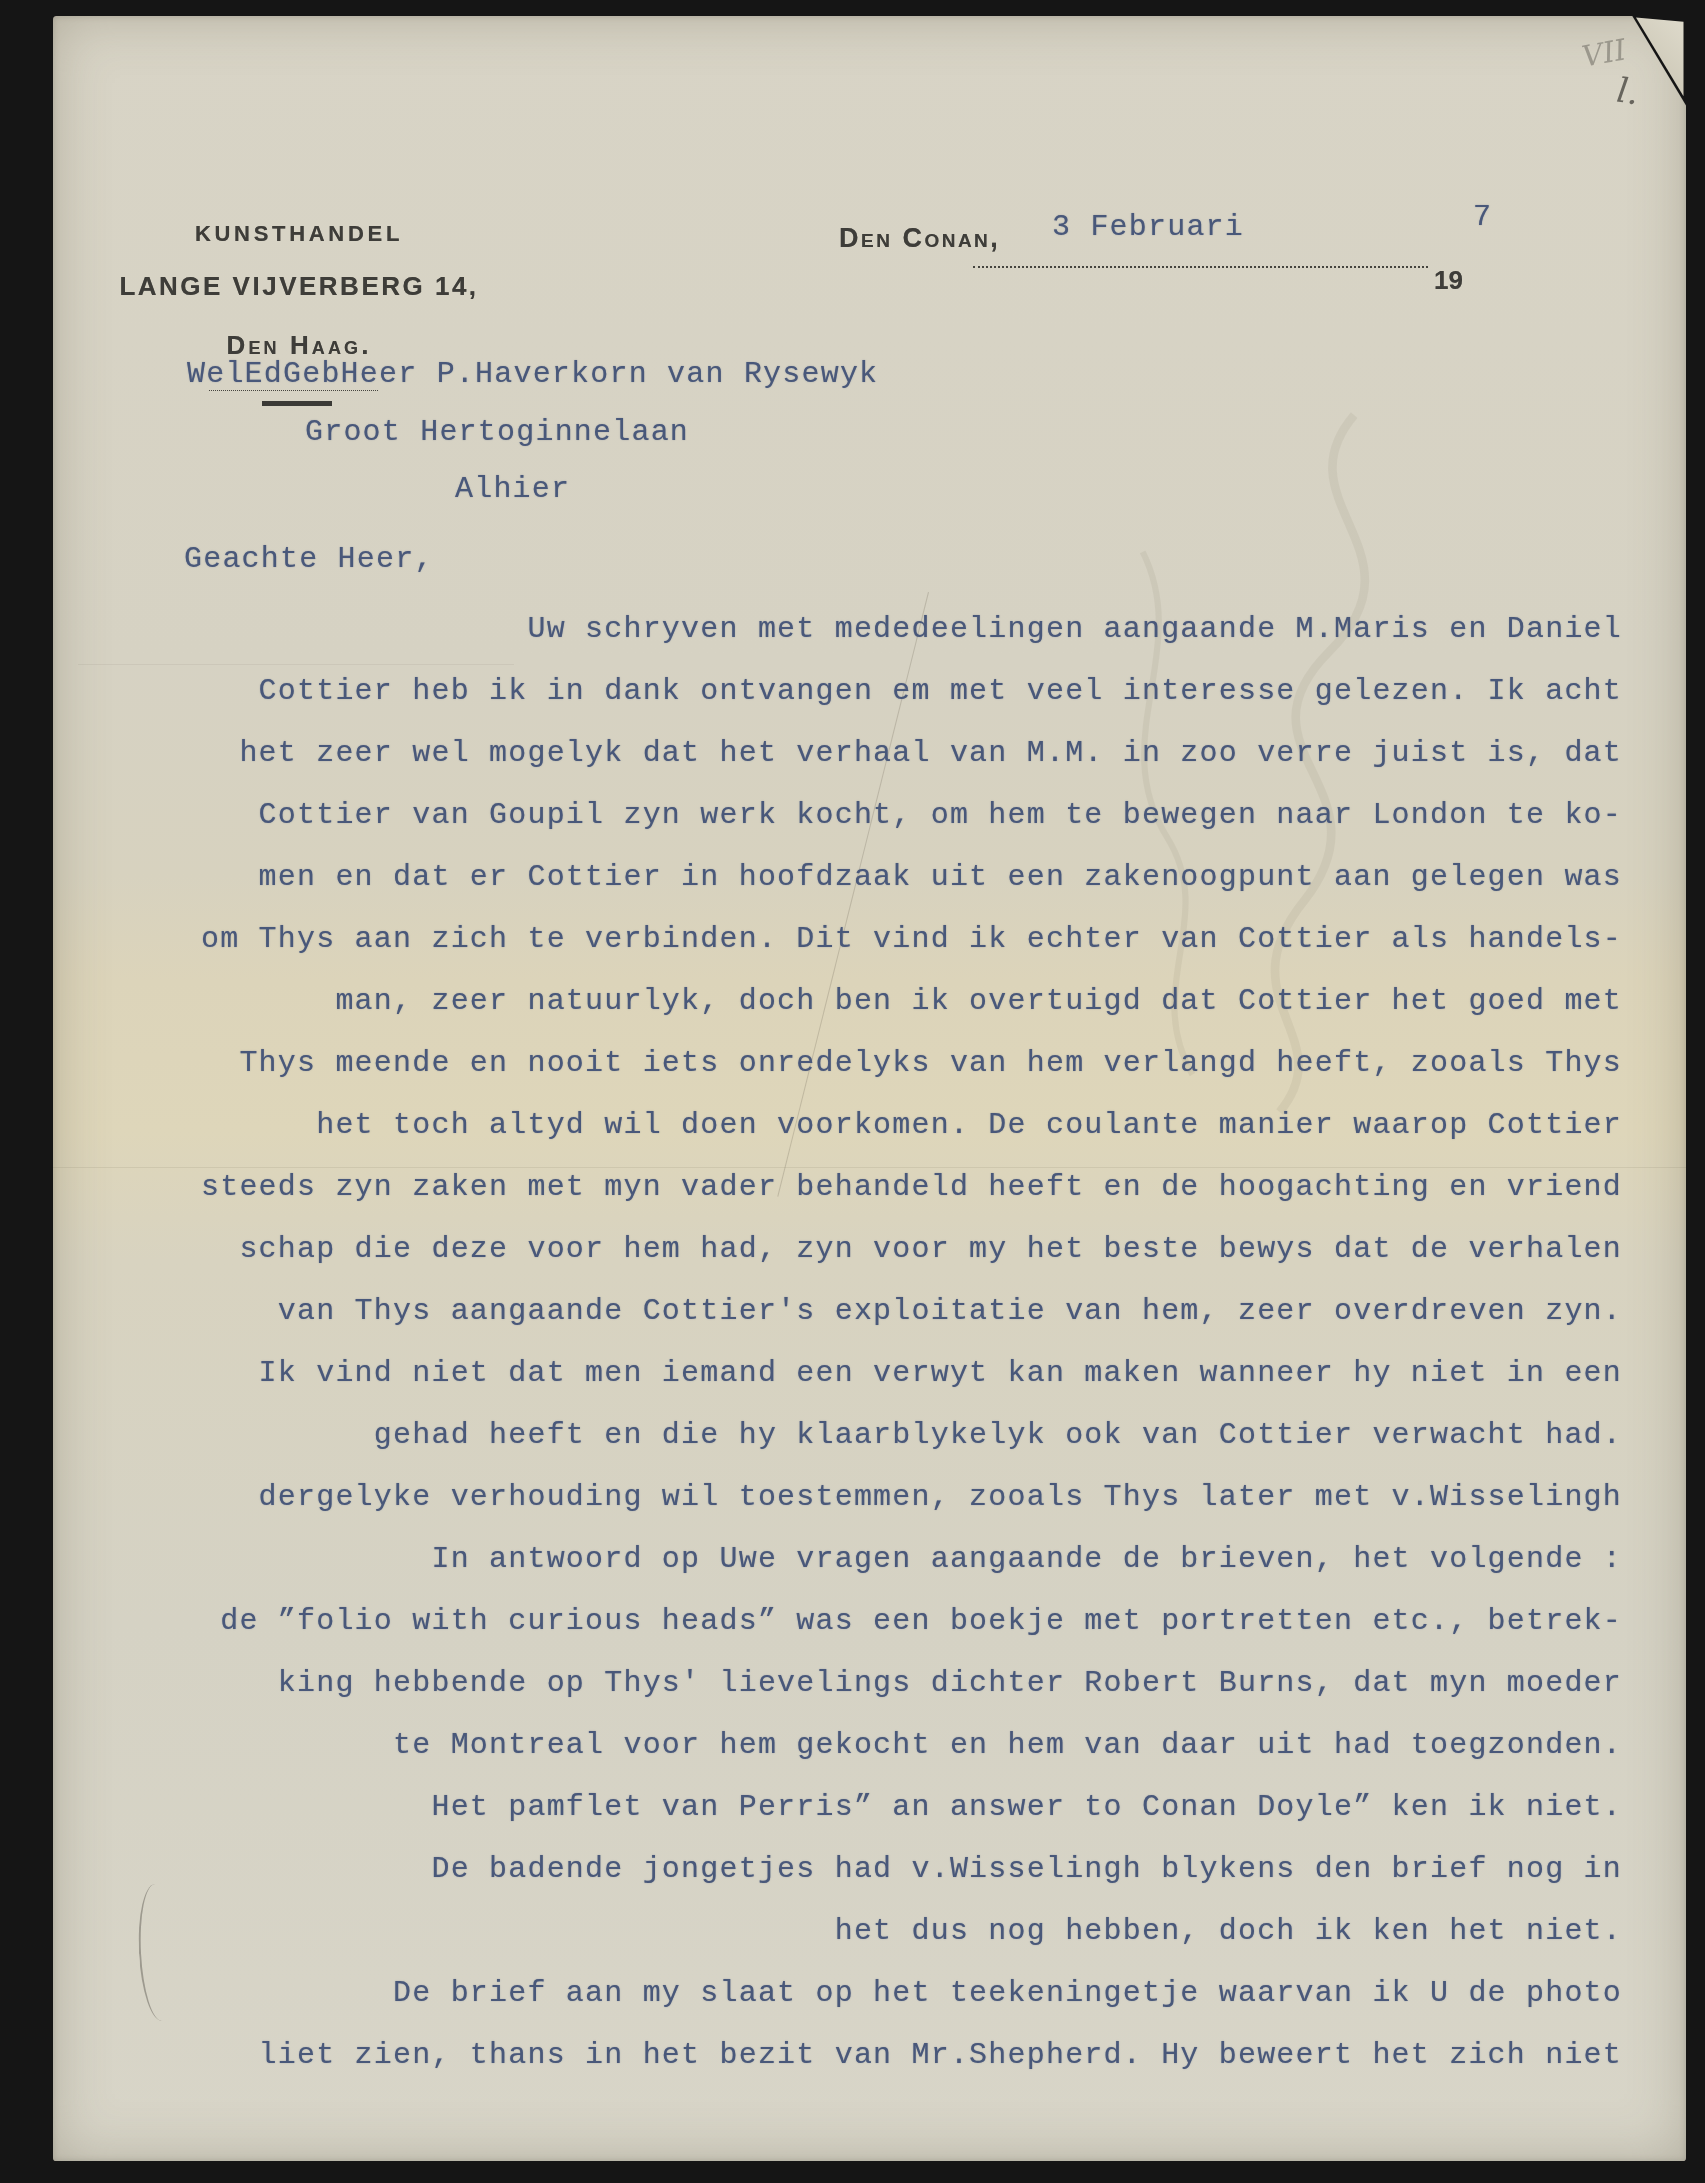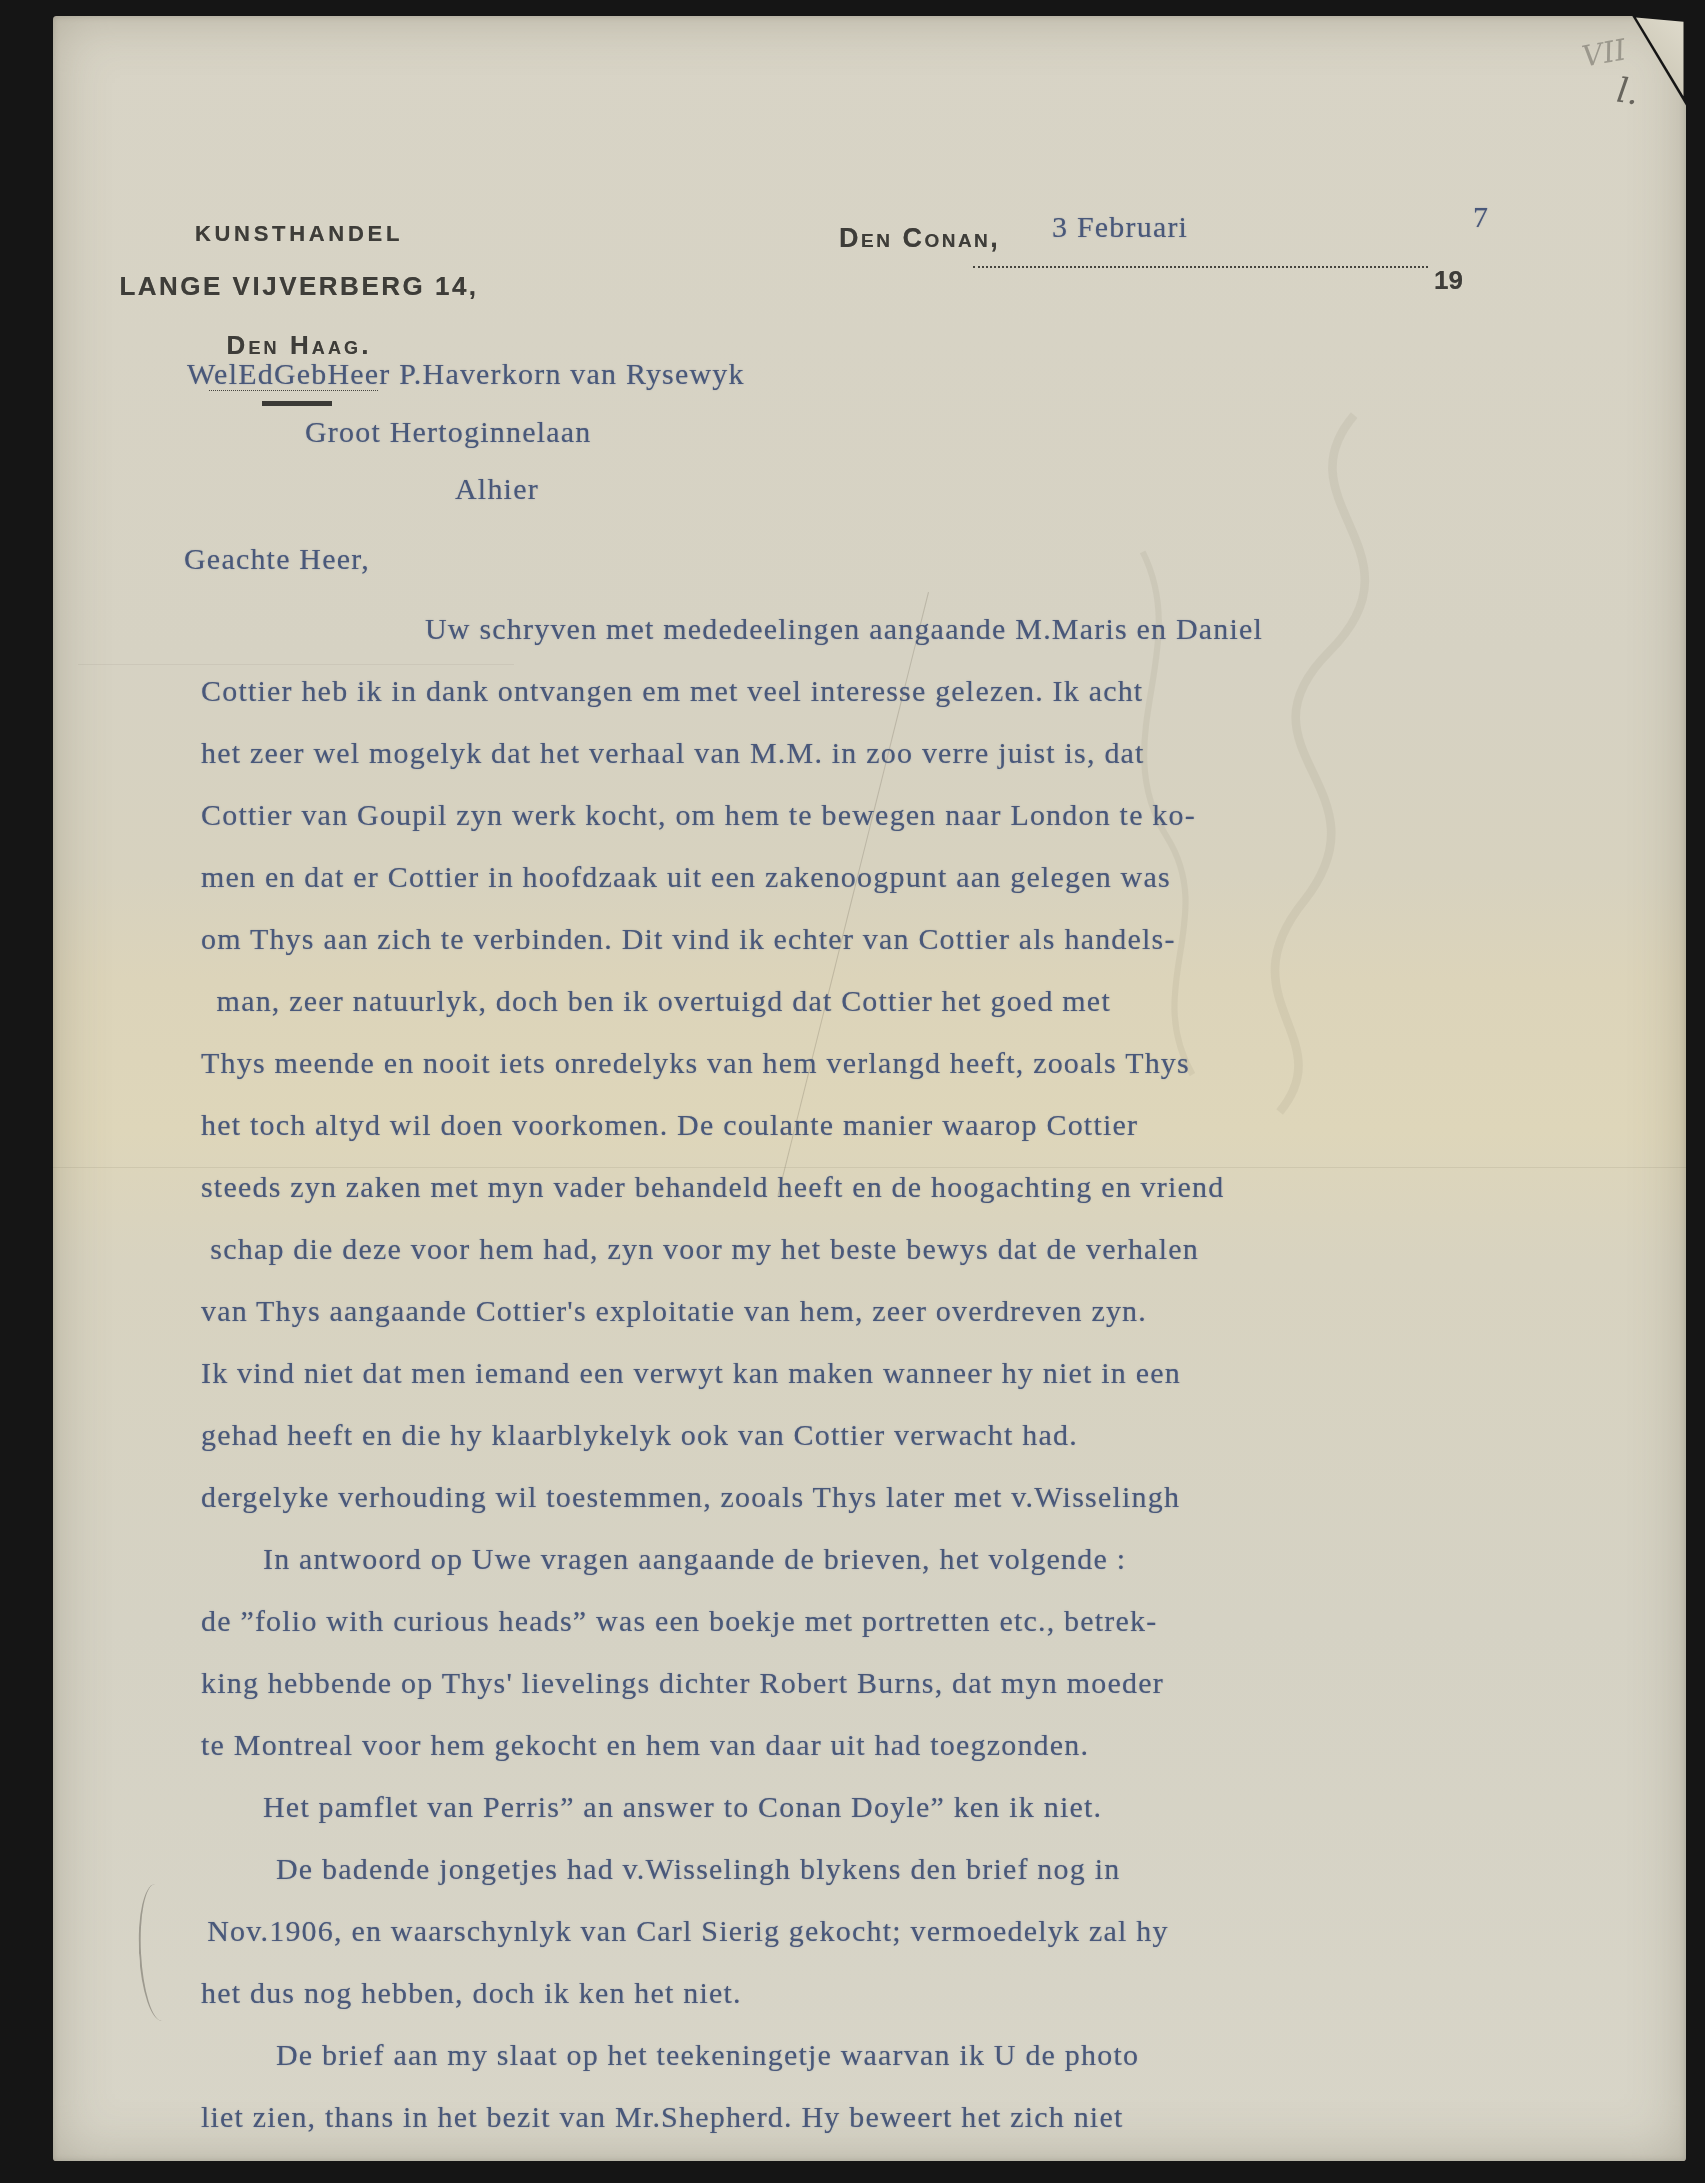--- a/index.html
+++ b/index.html
@@ -44,24 +44,25 @@
               border-top:1.9px dotted #46453f;}
   .lh-bar    {position:absolute;top:385px;left:209px;width:70px;height:5.6px;background:#3b3a36;}
   
   .dl-place{position:absolute;left:786px;top:207px;font-size:27px;letter-spacing:2.5px;
             font-variant:small-caps;}
   .dl-dots {position:absolute;left:920px;top:205px;width:455px;height:45px;
             border-bottom:2.5px dotted #45443e;}
   .dl-year {position:absolute;left:1381px;top:213px;font-size:26px;margin-top:36px;}
   
   .typed{
-    font-family:Liberation Serif, serif;
+    font-family:Liberation Mono, monospace;
     font-size:30px;color:#49587a;letter-spacing:1.2px;
     text-shadow:0 0 1.2px rgba(73,88,122,.55);
     white-space:nowrap;
+    text-align:right;
   }
   .soft{filter:blur(0.2px);}
   .dl-date {position:absolute;left:999px;top:194px;}
   .dl-year2{position:absolute;left:1420px;top:184px;}
   .rc1{position:absolute;left:134px;top:341px;}
   .rc2{position:absolute;left:252px;top:399px;}
   .rc3{position:absolute;left:402px;top:456px;}
   .sal{position:absolute;left:131px;top:526px;}
   .body-block{position:absolute;left:128px;top:582px;margin-left:20px;}
   .bl{height:62px;line-height:62px;}
@@ -135,21 +136,20 @@
     <div class="typed bl">van Thys aangaande Cottier's exploitatie van hem, zeer overdreven zyn.</div>
     <div class="typed bl">Ik vind niet dat men iemand een verwyt kan maken wanneer hy niet in een</div>
     <div class="typed bl">gehad heeft en die hy klaarblykelyk ook van Cottier verwacht had.</div>
     <div class="typed bl">dergelyke verhouding wil toestemmen, zooals Thys later met v.Wisselingh</div>
     <div class="typed bl c">In antwoord op Uwe vragen aangaande de brieven, het volgende :</div>
     <div class="typed bl">de ”folio with curious heads” was een boekje met portretten etc., betrek-</div>
     <div class="typed bl">king hebbende op Thys' lievelings dichter Robert Burns, dat myn moeder</div>
     <div class="typed bl">te Montreal voor hem gekocht en hem van daar uit had toegzonden.</div>
     <div class="typed bl c">Het pamflet van Perris” an answer to Conan Doyle” ken ik niet.</div>
     <div class="typed bl d">De badende jongetjes had v.Wisselingh blykens den brief nog in</div>
-    <div class="typed bl e">Nov.1906, en waarschynlyk van Carl Sierig gekocht; vermoedelyk zal hy</div>
     <div class="typed bl">het dus nog hebben, doch ik ken het niet.</div>
     <div class="typed bl d">De brief aan my slaat op het teekeningetje waarvan ik U de photo</div>
     <div class="typed bl">liet zien, thans in het bezit van Mr.Shepherd. Hy beweert het zich niet</div>
   </div>
 
   <div class="pencil pc-roman">VII</div>
   <div class="pencil pc-mark">l.</div>
   <div class="pc-paren"></div>
 
   <div class="corner-cut"></div>

